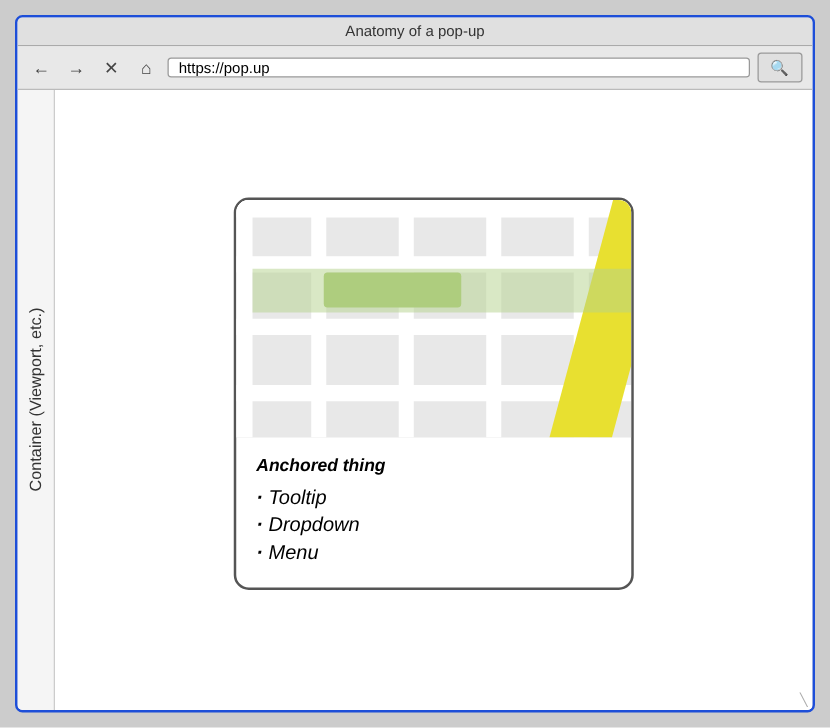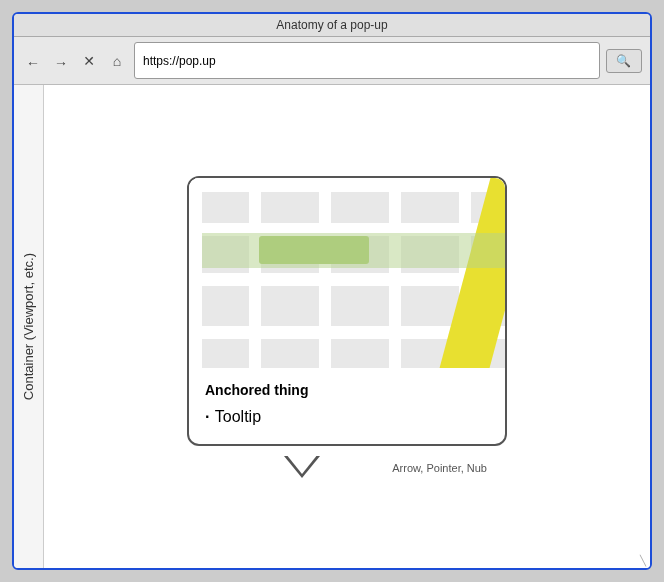--- a/index.html
+++ b/index.html
@@ -45,21 +45,21 @@
       align-items: center;
       justify-content: center;
       font-size: 14px;
       color: #444;
       cursor: pointer;
       background: none;
       border: none;
     }
     .address-bar {
       flex: 1;
-      height: 37px;
+      height: 16px;
       border: 1.5px solid #999;
       border-radius: 3px;
       background: #fff;
       padding: 0 8px;
       font-size: 12px;
     }
     .search-btn {
       width: 36px;
       height: 24px;
       border: 1.5px solid #999;
@@ -125,20 +125,21 @@
       background: #fff;
     }
     .map-road-v {
       position: absolute;
       top: 0; bottom: 0;
       width: 12px;
       background: #fff;
     }
     .popup-body {
       padding: 14px 16px 16px 16px;
+      font-style: italic;
     }
     .popup-title {
       font-size: 14px;
       font-weight: bold;
       margin-bottom: 8px;
     }
     .popup-list {
       list-style: none;
       padding: 0;
     }
@@ -254,27 +255,21 @@
           <div style="position:absolute; top:0; right:0; width:50px; height:190px; background:#e8e030; transform:skewX(-15deg) translateX(10px);"></div>
 
           <div style="position:absolute; top:58px; left:70px; width:110px; height:28px; background:#a8c870; border-radius:3px;"></div>
 
           <div style="position:absolute; top:55px; left:13px; right:0; height:35px; background: rgba(180,210,140,0.5);"></div>
         </div>
         <div class="popup-body">
           <div class="popup-title">Anchored thing</div>
           <ul class="popup-list">
             <li><span>Tooltip</span></li>
+            <li><span>Dropdown</span></li>
+            <li><span>Menu</span></li>
           </ul>
-        </div>
-      </div>
-      <div class="arrow-area">
-        <div style="display:flex; align-items:flex-start; width:100%; justify-content:center; position:relative;">
-          <div style="position:relative; display:flex; flex-direction:column; align-items:center;">
-            <div class="popup-arrow"></div>
-          </div>
-          <span class="arrow-label" style="position:absolute; right:20px; top:4px;">Arrow, Pointer, Nub</span>
         </div>
       </div>
       <span class="resize-handle">╲</span>
     </div>
   </div>
 </div>
 
 </body></html>

